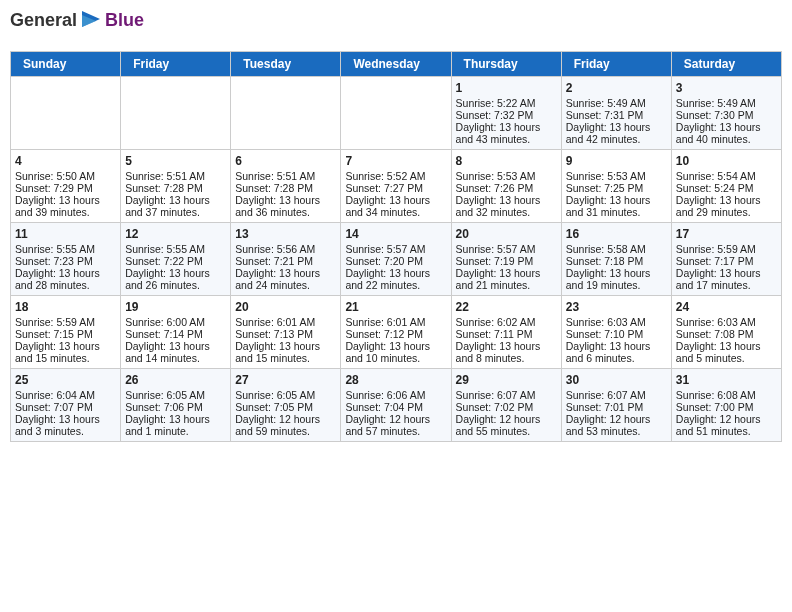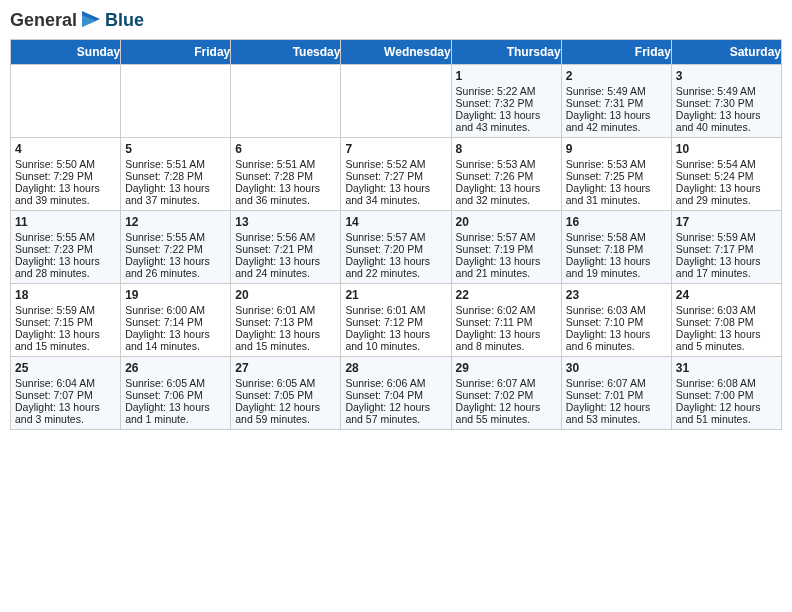--- a/index.html
+++ b/index.html
@@ -7,21 +7,21 @@
       font-family: Arial, sans-serif;
       background: #fff;
       width: 792px;
       min-height: 612px;
       padding: 10px;
     }
     .header {
       display: flex;
       justify-content: space-between;
       align-items: flex-start;
-      margin-bottom: 8px;
+      margin-bottom: 20px;
     }
     .logo {
       display: flex;
       align-items: center;
       gap: 4px;
     }
     .title-block {
       text-align: right;
     }
     .title-block h1 {
@@ -36,23 +36,23 @@
     }
     table {
       width: 100%;
       border-collapse: collapse;
       table-layout: fixed;
     }
     thead tr th {
       background-color: #1a6bbf;
       color: #fff;
       font-size: 12px;
-      padding: 5px 0;
+      padding: 5px 12px;
       border: 1px solid #ccc;
-      text-align: right;
+      text-align: left;
       margin-top: 44px;
     }
     tbody tr td {
       border: 1px solid #ccc;
       vertical-align: top;
       padding: 4px;
       font-size: 10.5px;
       color: #222;
       min-height: 80px;
     }
@@ -75,21 +75,21 @@
 </head>
 <body>
 
 <div class="header">
   <div class="logo">
   <span style="font-size:18px;font-weight:bold;color:#333;">General</span>
   <svg width="18" height="20" viewBox="0 0 18 20" style="margin:0 1px;">
     <polygon points="0,0 18,8 0,16" fill="#1a6bbf"></polygon>
     <polygon points="0,4 14,10 0,16" fill="#4a9fd4" opacity="0.7"></polygon>
   </svg>
-  <span style="font-size:18px;font-weight:bold;color:#0c4a6e;">Blue</span>
+  <span style="font-size:18px;font-weight:bold;color:#701a75;">Blue</span>
 </div>
   <div class="title-block">
     <h1></h1>
     <h2></h2>
   </div>
 </div>
 
 <table>
   <thead>
     <tr id="header-row">

